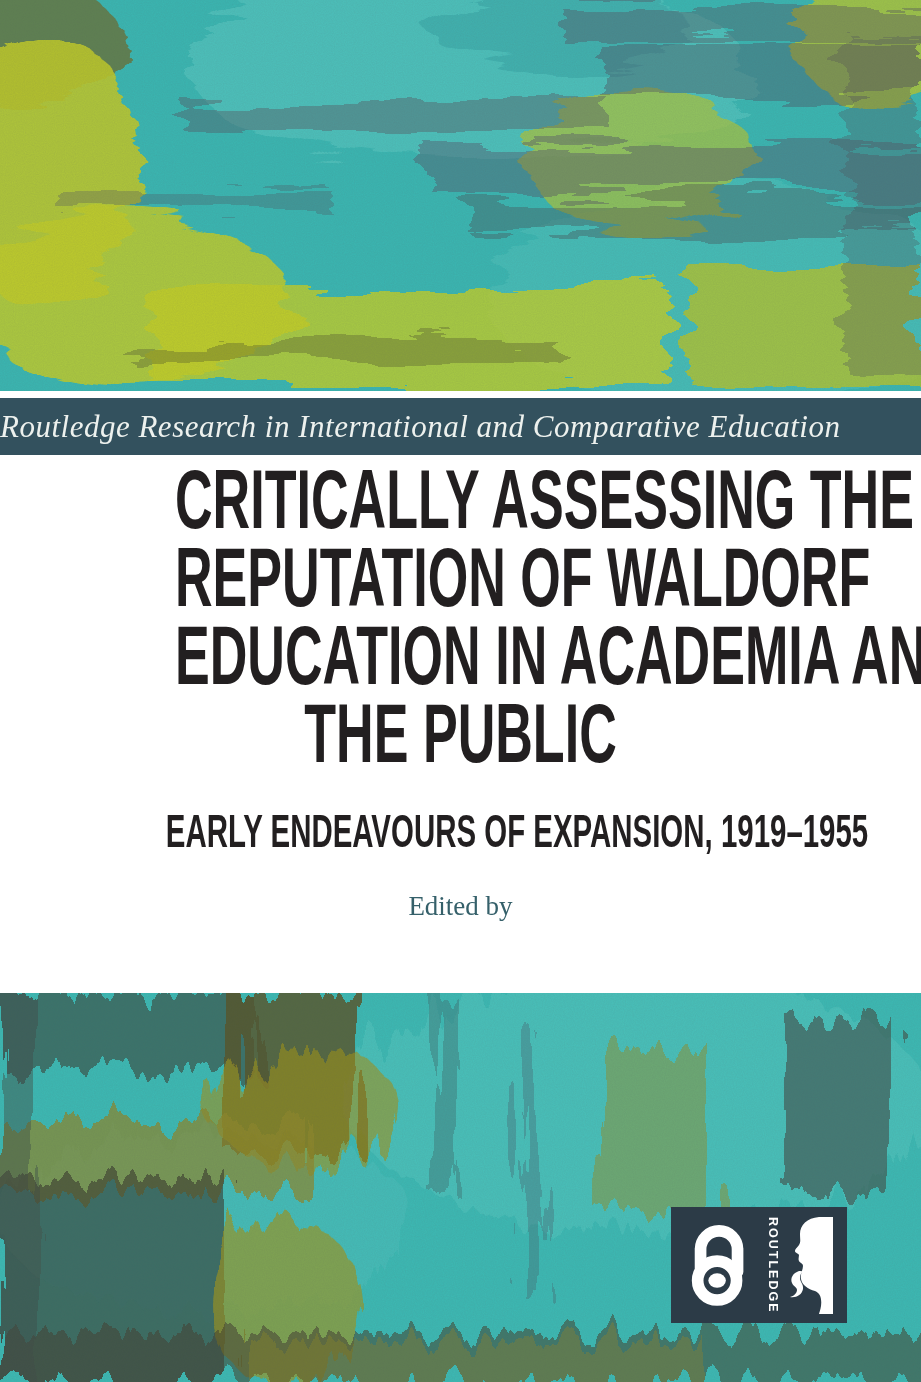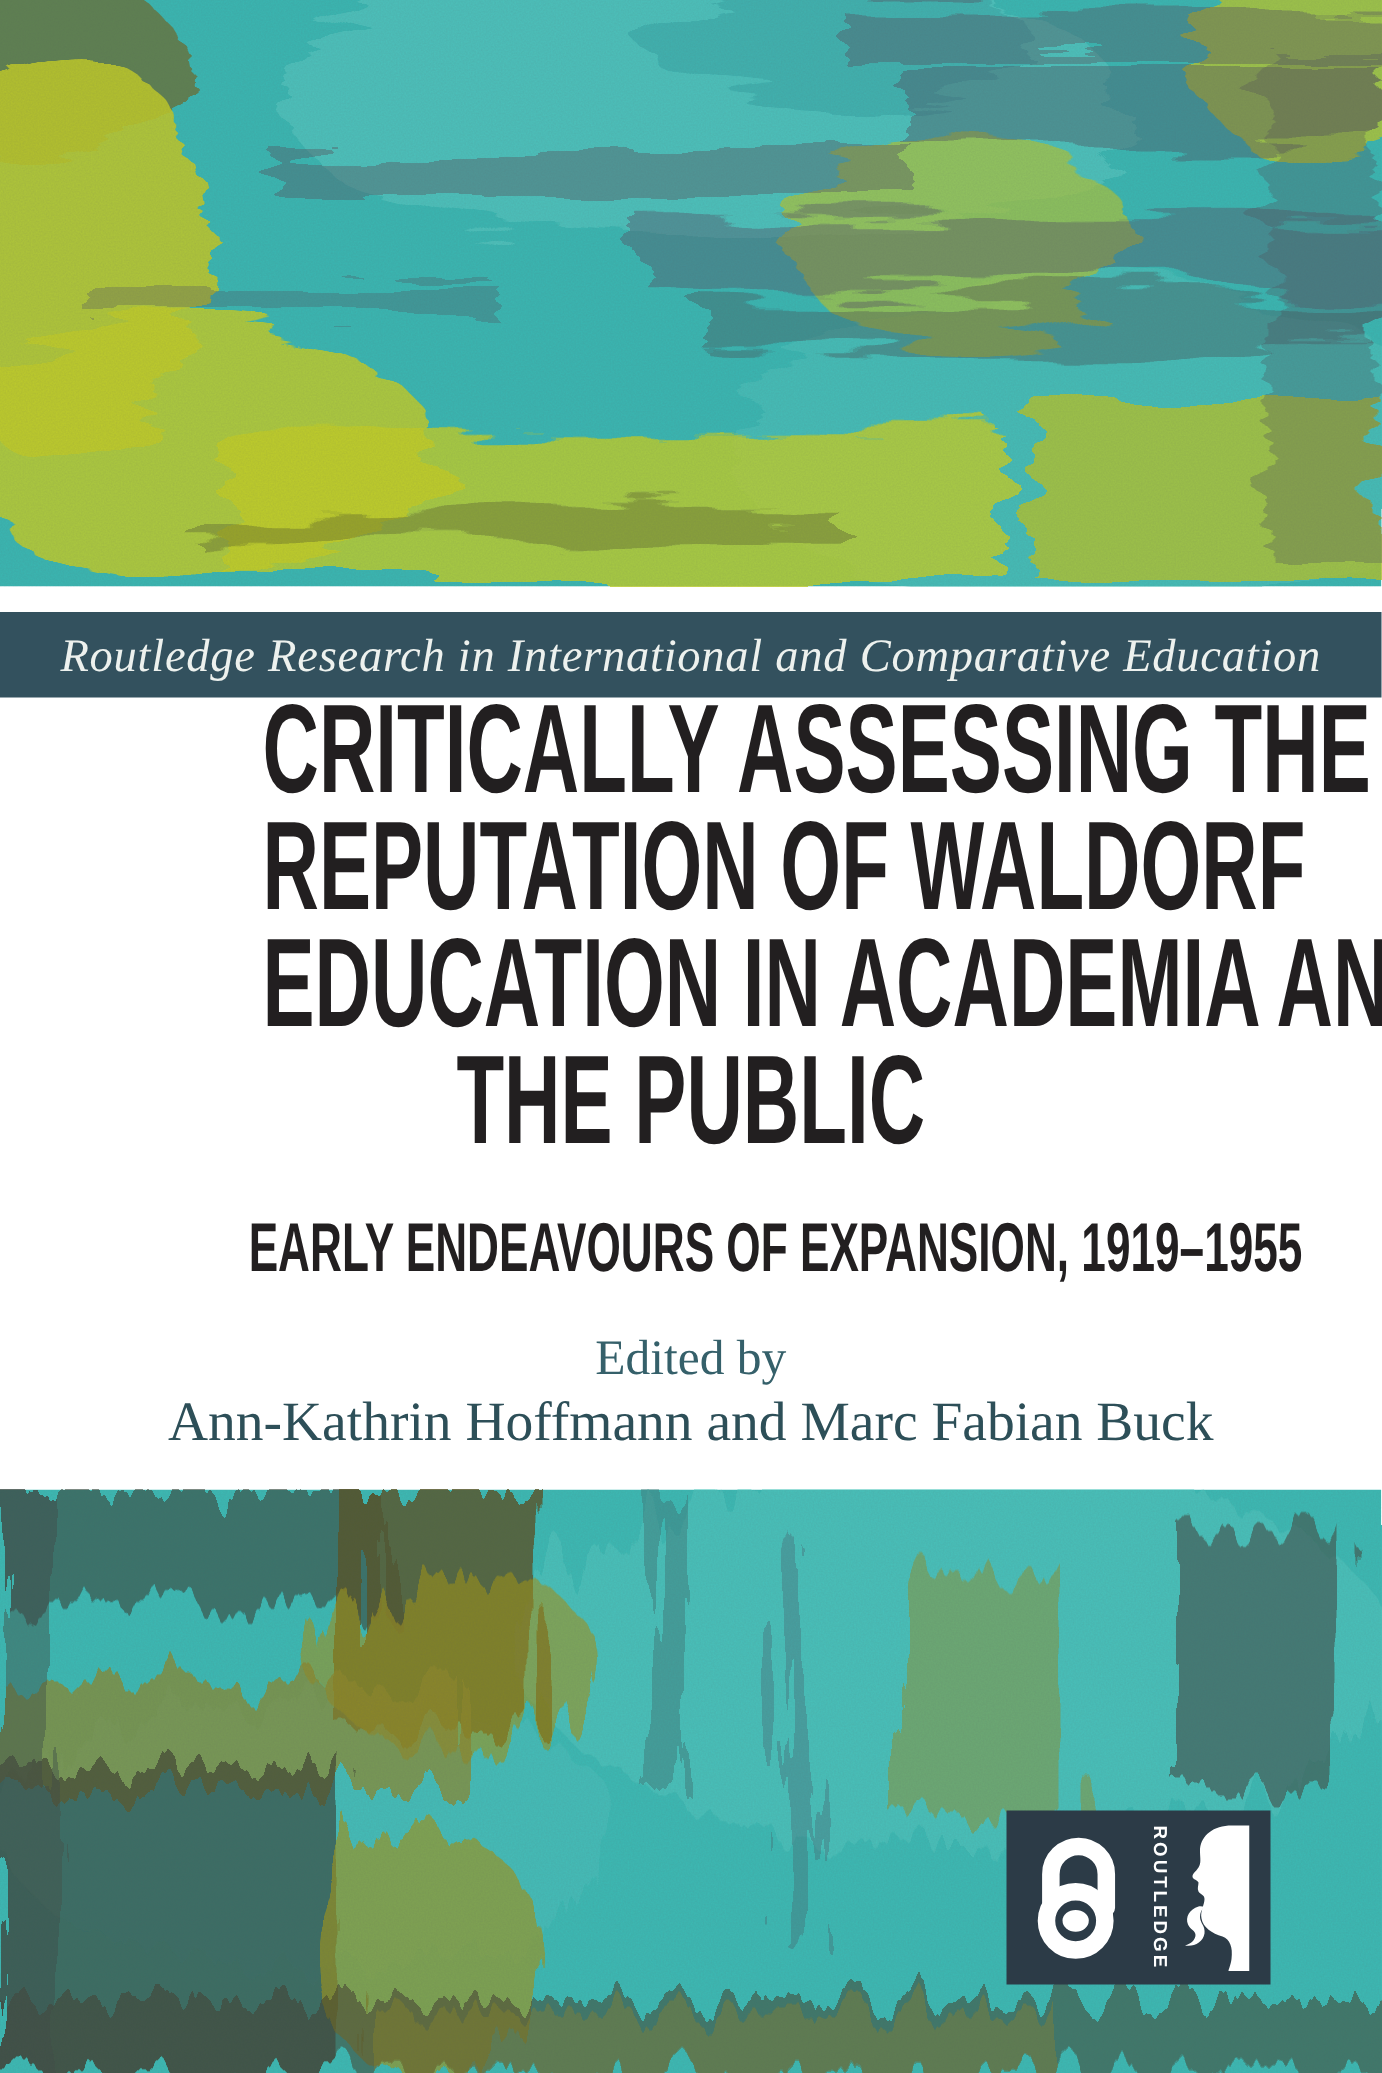--- a/index.html
+++ b/index.html
@@ -5,42 +5,42 @@
   html,body { margin:0; padding:0; background:#ffffff; }
   .cover {
     position:relative; width:921px; height:1382px; overflow:hidden;
     background:#ffffff; font-family:"Liberation Sans", sans-serif;
   }
   .tex { position:absolute; left:0; width:921px; display:block; }
   .tex-top { top:0; height:391px; }
   .tex-bottom { top:993px; height:389px; }
 
   .series-band {
-    position:absolute; top:408px; left:0; width:921px; height:57px;
-    background:#33515e; display:flex; align-items:center; justify-content:center;
+    position:absolute; top:398px; left:0; width:921px; height:57px;
+    background:#33515e; display:flex; align-items:center; justify-content:flex-start;
   }
   .series-band .series-text {
     font-family:"Liberation Serif", serif; font-style:italic;
     font-size:31px; color:#edf1ee; letter-spacing:0.5px; white-space:nowrap;
   }
 
   .title-block { position:absolute; top:460px; left:0; width:921px; text-align:center; }
   .title-line {
     display:block; font-weight:800; color:#221f20;
     font-size:84px; line-height:78px; white-space:nowrap;
     transform:scaleX(0.62); transform-origin:50% 50%;
   }
   .subtitle {
     position:absolute; top:806px; left:0; width:921px; text-align:center;
     font-weight:800; color:#221f20; font-size:46px; line-height:50px;
     white-space:nowrap; transform:scaleX(0.64); transform-origin:50% 50%;
   }
   .edited-by {
     position:absolute; top:888px; left:0; width:921px; text-align:center;
-    font-family:"Liberation Serif", serif; font-size:33px; line-height:36px;
+    font-family:"Liberation Serif", serif; font-size:27px; line-height:36px;
     color:#35606a;
   }
   .editors {
     position:absolute; top:928px; left:0; width:921px; text-align:center;
     font-family:"Liberation Serif", serif; font-size:37px; line-height:42px;
     color:#2d4f58;
   }
 
   .logo-box {
     position:absolute; left:671px; top:1207px; width:176px; height:116px;
@@ -102,21 +102,20 @@
   <div class="title-block">
     <span class="title-line">CRITICALLY ASSESSING THE</span>
     <span class="title-line">REPUTATION OF WALDORF</span>
     <span class="title-line">EDUCATION IN ACADEMIA AND</span>
     <span class="title-line">THE PUBLIC</span>
   </div>
 
   <div class="subtitle">EARLY ENDEAVOURS OF EXPANSION, 1919–1955</div>
 
   <div class="edited-by">Edited by</div>
-  <div class="editors">Ann-Kathrin Hoffmann and Marc Fabian Buck</div>
 
   <svg class="tex tex-bottom" viewBox="0 0 921 389" preserveAspectRatio="none" aria-hidden="true">
     <defs>
       <filter id="fv" x="-15%" y="-15%" width="130%" height="130%">
         <feTurbulence type="fractalNoise" baseFrequency="0.05 0.006" numOctaves="4" seed="23" result="n"></feTurbulence>
         <feDisplacementMap in="SourceGraphic" in2="n" scale="55"></feDisplacementMap>
       </filter>
       <filter id="grB">
         <feTurbulence type="fractalNoise" baseFrequency="0.9" numOctaves="2" seed="9"></feTurbulence>
         <feColorMatrix type="matrix" values="0 0 0 0 0.10  0 0 0 0 0.10  0 0 0 0 0.12  0 0 0 0.9 0"></feColorMatrix>

